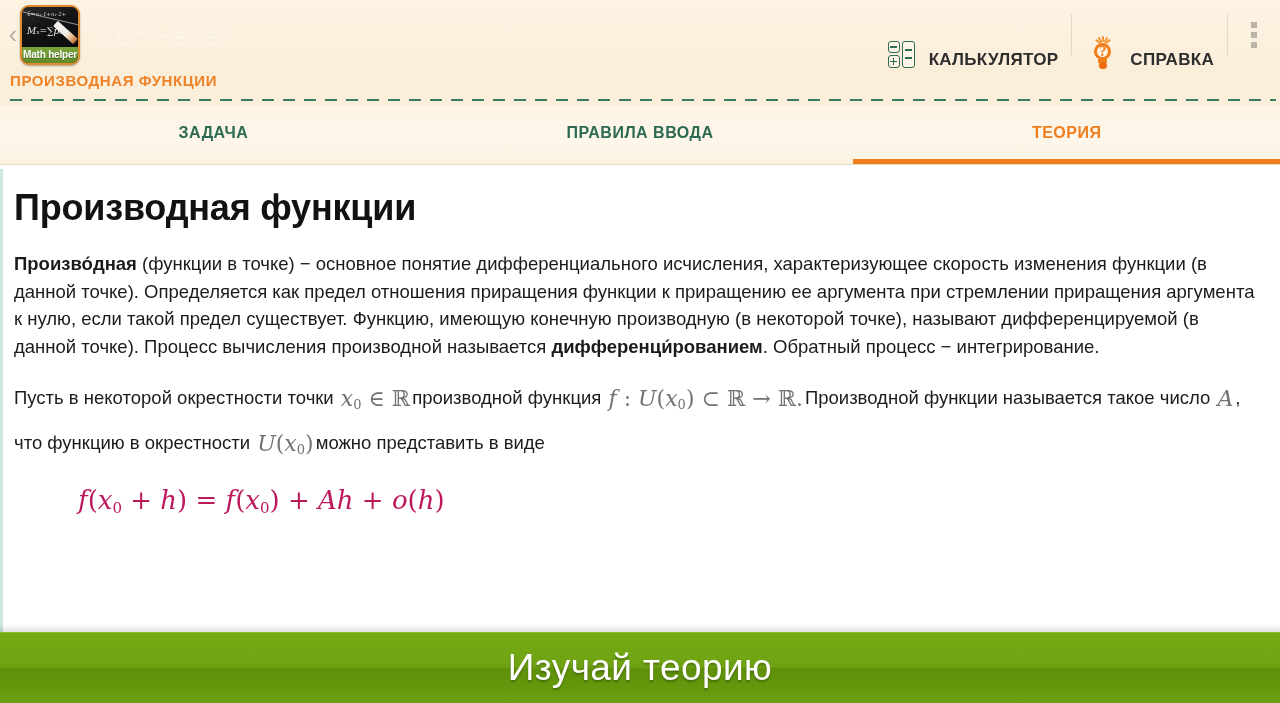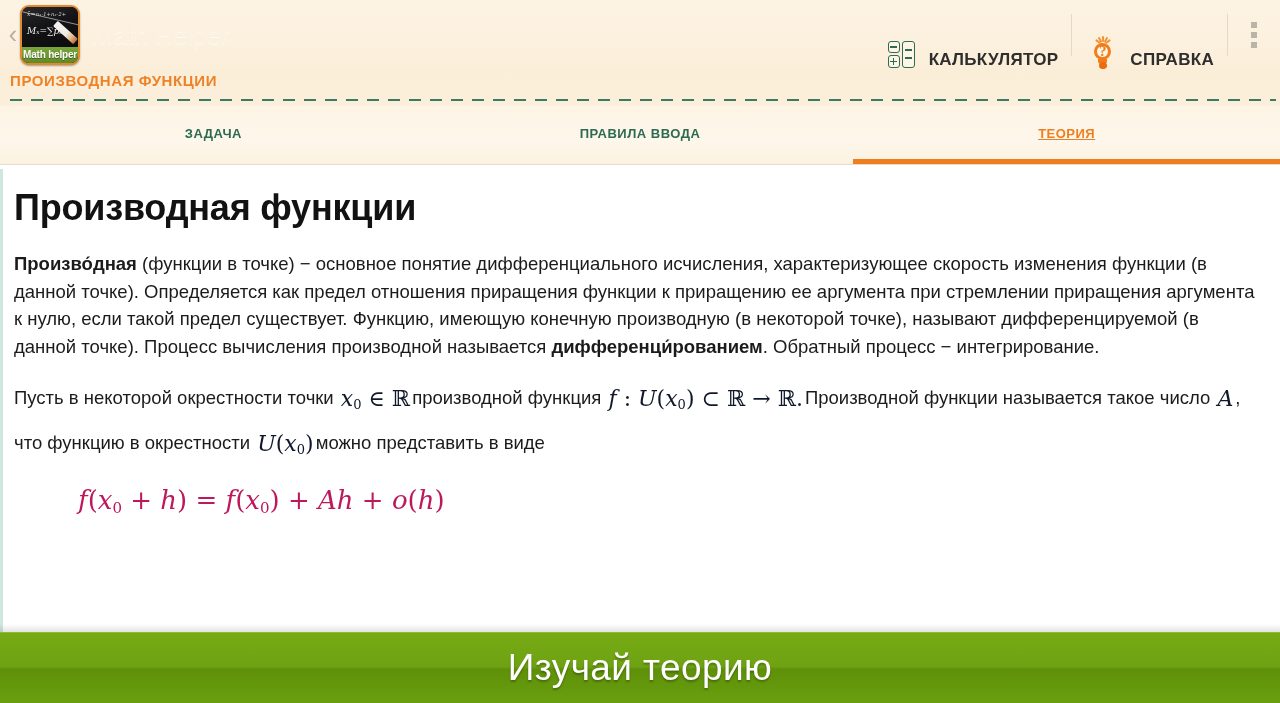--- a/index.html
+++ b/index.html
@@ -274,28 +274,28 @@
     border-bottom: 1px solid #e6dcc9;
     box-shadow: 0 2px 3px -2px rgba(0,0,0,.18);
     position: relative;
   }
   .tab {
     flex: 1 1 0;
     display: flex;
     align-items: center;
     justify-content: center;
     position: relative;
-    font-size: 13px;
+    font-size: 16px;
     font-weight: bold;
     letter-spacing: .5px;
     color: #2c6b52;
     padding-bottom: 4px;
     box-sizing: border-box;
   }
-  .tab.active { color: #ef7f1e; text-decoration: underline; }
+  .tab.active { color: #ef7f1e; }
   .tab.active::after {
     content: "";
     position: absolute;
     left: 0; right: 0; bottom: 0;
     height: 5px;
     background: #ef7f1e;
   }
 
   
   .content {
@@ -336,21 +336,21 @@
   p.body b { font-weight: bold; }
   .def {
     margin: 19px 0 0 0;
     font-size: 18.5px;
     line-height: 38px;
     color: #1b1b1b;
   }
   .mathi {
     font-family: "DejaVu Serif", "Liberation Serif", serif;
     font-size: 22px;
-    color: #0f172a;
+    color: #737373;
     white-space: nowrap;
     padding: 0 2px;
     vertical-align: -2px;
   }
   .mathi i { font-style: italic; }
   .mathi sub { font-size: 13px; font-style: normal; vertical-align: -3px; }
   .bb { font-family: "DejaVu Serif", serif; }
   .display-formula {
     margin: 16px 0 0 64px;
     font-family: "DejaVu Serif", "Liberation Serif", serif;

